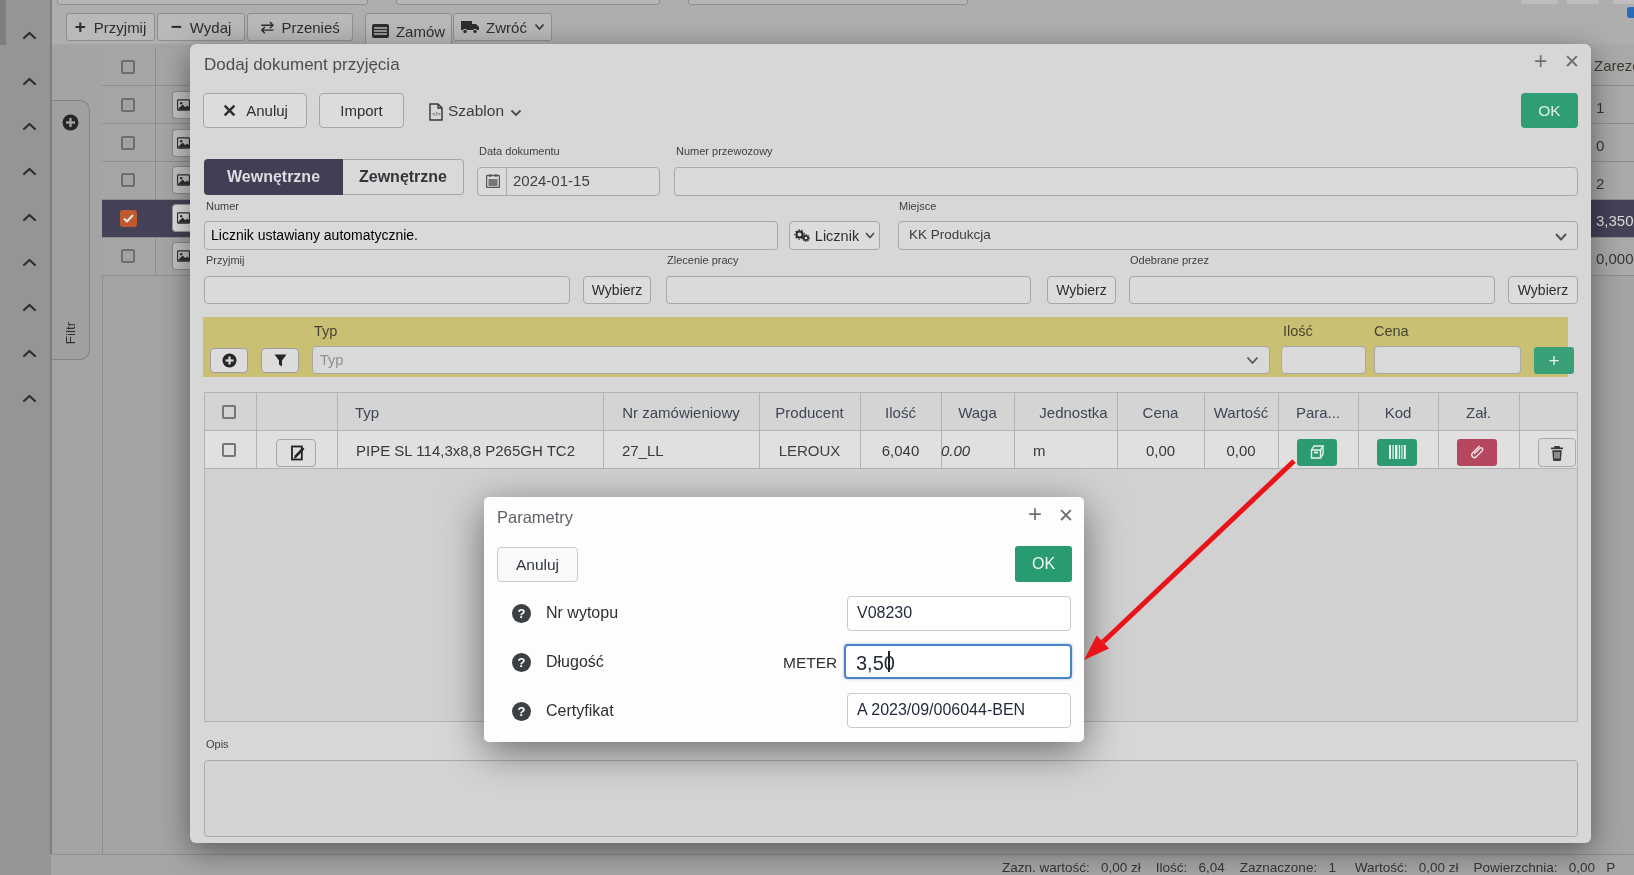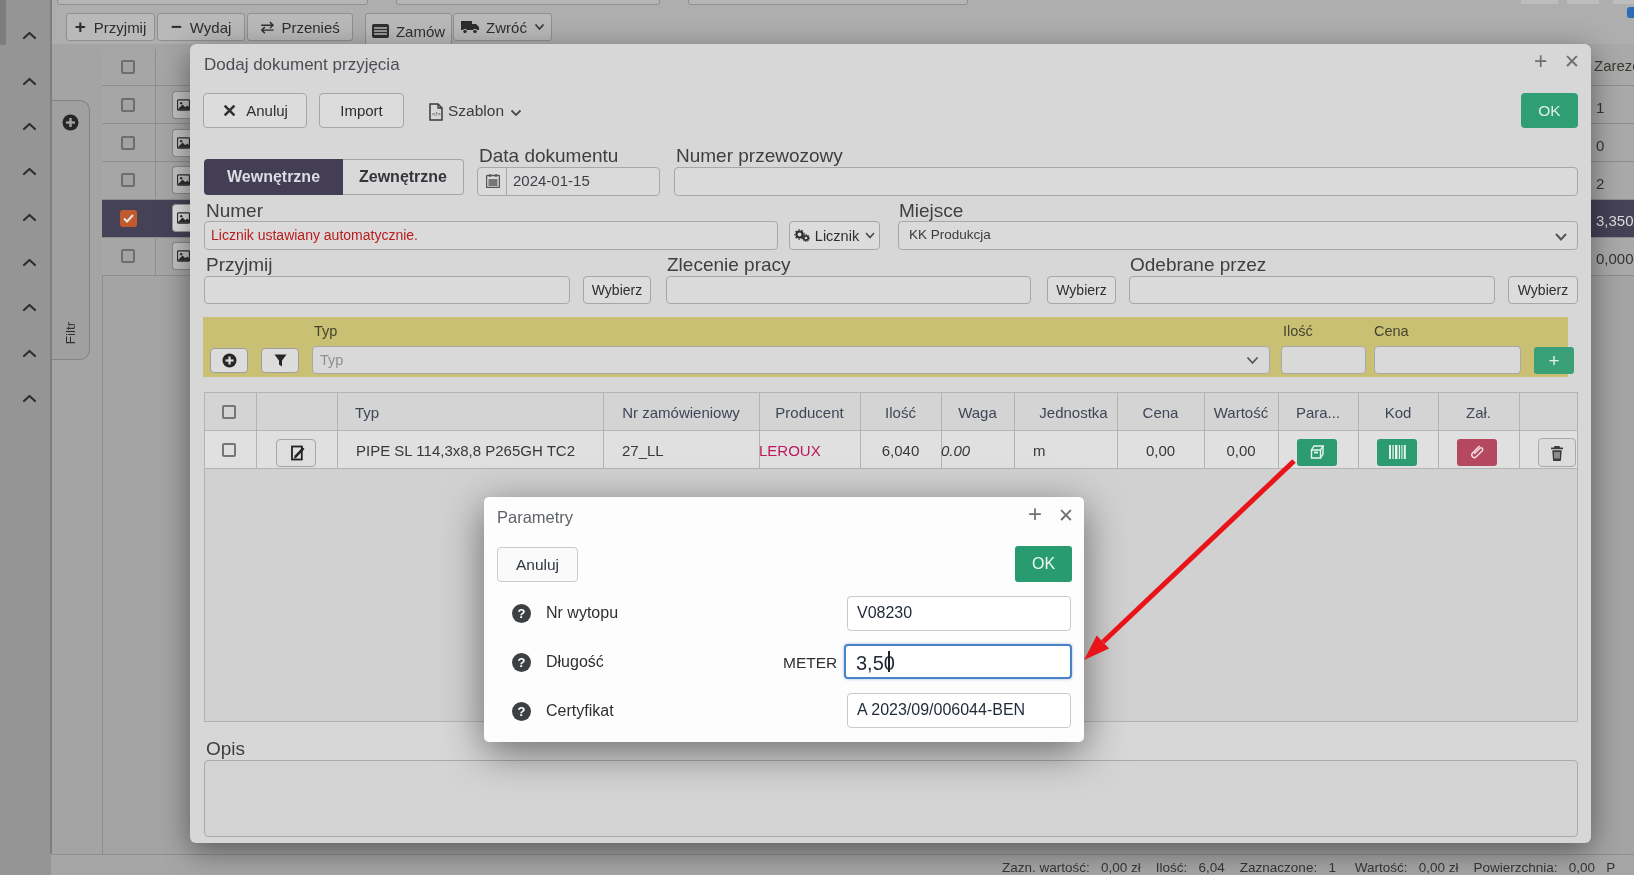--- a/index.html
+++ b/index.html
@@ -1,19 +1,19 @@
 <!DOCTYPE html>
 <html><head>
 <meta charset="utf-8">
 <style>
 html,body{margin:0;padding:0;}
 body{width:1634px;height:875px;overflow:hidden;font-family:"Liberation Sans",sans-serif;background:#a4a4a4;position:relative;}
 .abs{position:absolute;box-sizing:border-box;}
 .btnG{background:#b9b9b9;border:1px solid #8f8f8f;border-radius:3px;color:#2e2e2e;font-size:15px;display:flex;align-items:center;justify-content:center;}
-.lbl1{color:#3f3f3f;font-size:19px;}
+.lbl1{color:#3f3f3f;font-size:11px;}
 .inp1{background:#dadada;border:1px solid #a8a8a8;border-radius:4px;}
 .btn1{background:#dcdcdc;border:1px solid #a6a6a6;border-radius:4px;color:#2e2e2e;font-size:15px;display:flex;align-items:center;justify-content:center;}
 .chk{border:2px solid #6e6e6e;border-radius:2px;background:#a2a2a2;}
 svg{display:block;}
 </style>
 </head>
 <body>
 
 <div id="bglayer">
 
@@ -189,21 +189,21 @@
       <line x1="10" y1="0" x2="10" y2="3" stroke="#555" stroke-width="1.4"></line>
       <rect x="2.5" y="5" width="9" height="7" fill="#555" opacity="0.75"></rect>
     </svg>
   <div class="abs" style="left:316px;top:123px;width:1px;height:29px;background:#a8a8a8;"></div>
   <div class="abs" style="left:323px;top:128px;font-size:15px;color:#3f3f46;">2024-01-15</div>
   <div class="lbl1 abs" style="left:486px;top:101px;">Numer przewozowy</div>
   <div class="inp1 abs" style="left:484px;top:123px;width:904px;height:29px;"></div>
 
   <div class="lbl1 abs" style="left:16px;top:156px;">Numer</div>
   <div class="inp1 abs" style="left:14px;top:177px;width:574px;height:29px;"></div>
-  <div class="abs" style="left:21px;top:183px;font-size:14px;color:#b91c1c;">Licznik ustawiany automatycznie.</div>
+  <div class="abs" style="left:21px;top:183px;font-size:14px;color:#000000;">Licznik ustawiany automatycznie.</div>
   <div class="btn1 abs" style="left:599px;top:177px;width:91px;height:29px;font-size:14.5px;">
     <svg width="16" height="13" viewBox="0 0 16 13" style="margin-right:5px;">
         <circle cx="5.5" cy="5.5" r="3" fill="none" stroke="#2e2e2e" stroke-width="2"></circle>
         <circle cx="5.5" cy="5.5" r="4.6" fill="none" stroke="#2e2e2e" stroke-width="1.2" stroke-dasharray="1.6 1.7"></circle>
         <circle cx="12" cy="9" r="2.2" fill="none" stroke="#2e2e2e" stroke-width="1.7"></circle>
         <circle cx="12" cy="9" r="3.6" fill="none" stroke="#2e2e2e" stroke-width="1" stroke-dasharray="1.3 1.4"></circle>
       </svg>
     Licznik<svg width="10" height="7" viewBox="0 0 10 7" style="margin-left:6px;">
         <path d="M1 1 L5 5.5 L9 1" fill="none" stroke="#4a4a4a" stroke-width="1.6"></path>
       </svg></div>
@@ -279,21 +279,21 @@
   <div class="chk abs" style="left:17px;top:12px;width:14px;height:14px;border-color:#76767a;background:#d4d4d4;"></div>
   <div class="chk abs" style="left:17px;top:50px;width:14px;height:14px;border-color:#76767a;background:#e0e0e0;"></div>
   <div class="abs" style="left:71px;top:46px;width:40px;height:28px;background:#dedede;border:1px solid #a6a6a6;border-radius:4px;"></div>
   <svg class="abs" style="left:86px;top:51px;" width="15" height="17" viewBox="0 0 15 17">
         <rect x="1" y="2.5" width="9.8" height="13" fill="none" stroke="#222" stroke-width="1.8"></rect>
         <line x1="4.2" y1="12.8" x2="12.6" y2="4.2" stroke="#222" stroke-width="2.6"></line>
         <polygon points="2.8,14.6 5.6,13.8 3.8,12 " fill="#222"></polygon>
       </svg>
   <div class="abs" style="left:151px;top:49px;font-size:15px;color:#38383c;white-space:nowrap;">PIPE SL 114,3x8,8 P265GH TC2</div>
   <div class="abs" style="left:417px;top:49px;font-size:15px;color:#38383c;white-space:nowrap;">27_LL</div>
-  <div class="abs" style="left:554px;top:49px;width:101px;font-size:15px;color:#be185d;">LEROUX</div>
+  <div class="abs" style="left:554px;top:49px;width:101px;text-align:center;font-size:15px;color:#404040;">LEROUX</div>
   <div class="abs" style="left:655px;top:49px;width:81px;text-align:center;font-size:15px;color:#38383c;">6,040</div>
   <div class="abs" style="left:736px;top:49px;width:73px;text-align:left;font-size:15px;color:#38383c;font-style:italic;">0.00</div>
   <div class="abs" style="left:828px;top:49px;font-size:15px;color:#38383c;white-space:nowrap;">m</div>
   <div class="abs" style="left:912px;top:49px;width:87px;text-align:center;font-size:15px;color:#38383c;">0,00</div>
   <div class="abs" style="left:999px;top:49px;width:74px;text-align:center;font-size:15px;color:#38383c;">0,00</div>
   <div class="abs" style="left:1092px;top:46px;width:40px;height:27px;background:#2d9b72;border-radius:3px;"></div>
 <svg class="abs" style="left:1105px;top:51px;" width="15" height="16" viewBox="0 0 15 16">
         <path d="M1.5 6 h9 v8 h-9 z" fill="none" stroke="#e9f5ef" stroke-width="1.4"></path>
         <path d="M1.5 6 L4 2 h9 L10.5 6" fill="none" stroke="#e9f5ef" stroke-width="1.4"></path>
         <path d="M13 2 V10 L10.5 14" fill="none" stroke="#e9f5ef" stroke-width="1.4"></path>

